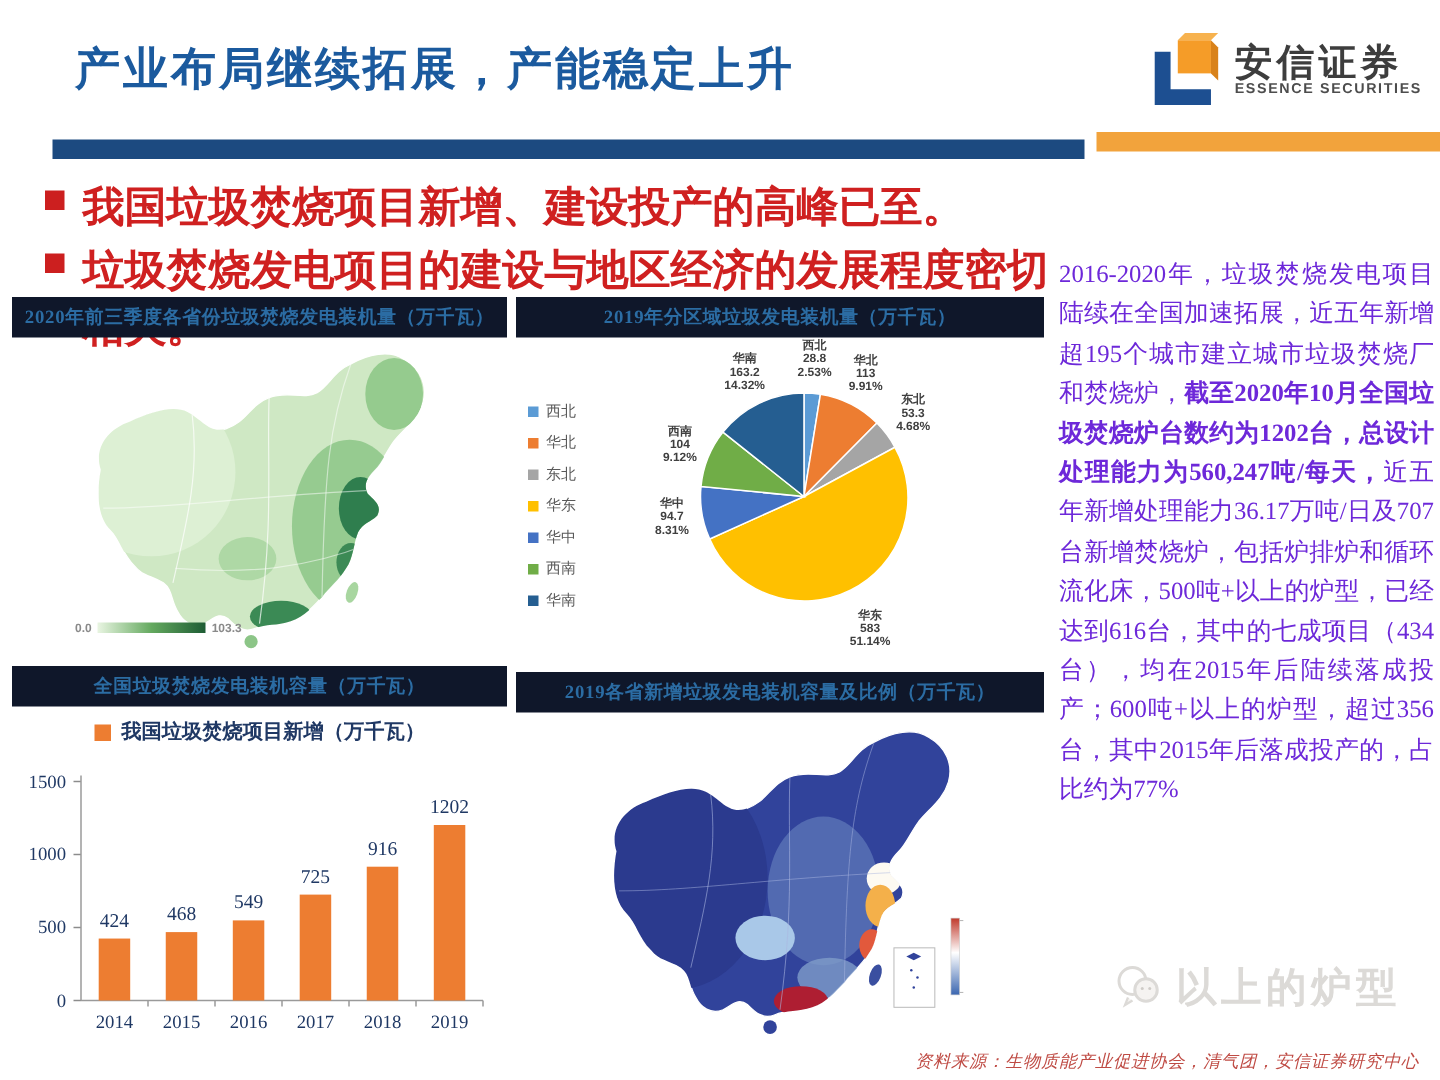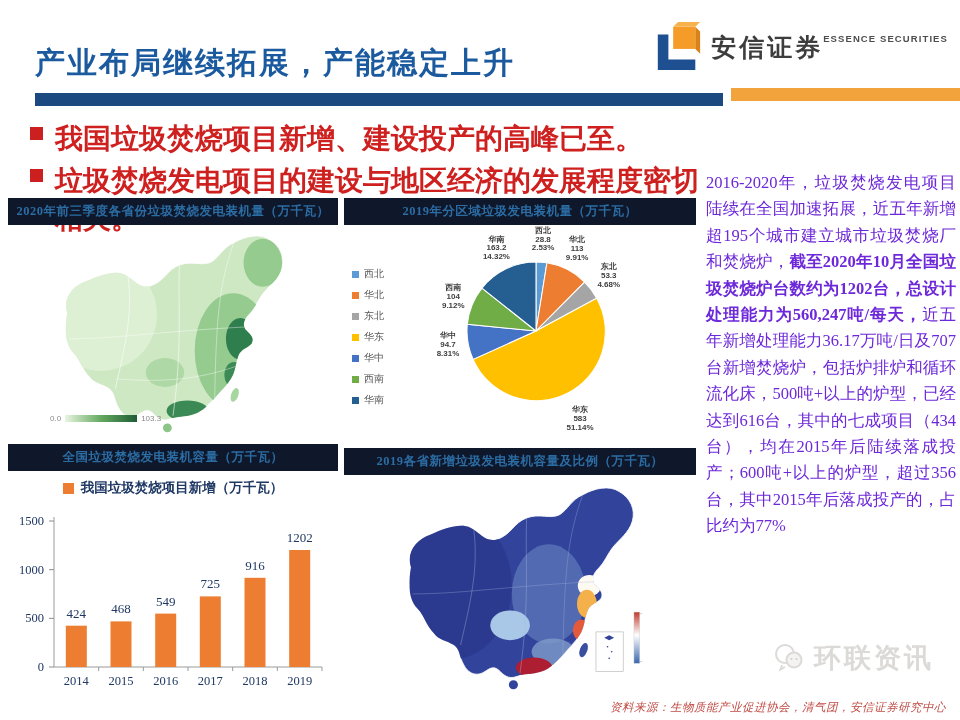--- a/index.html
+++ b/index.html
@@ -1,26 +1,26 @@
 <!DOCTYPE html>
 <html><head>
 <meta charset="utf-8">
 <style>
   html,body{margin:0;padding:0;background:#888;}
   .slide{position:relative;width:960px;height:720px;background:#fff;overflow:hidden;
          font-family:"Liberation Sans","DejaVu Sans",sans-serif;margin:0 auto;}
   .serif{font-family:"Liberation Serif","DejaVu Serif",serif;}
 
   
-  .page-title{position:absolute;left:35px;top:26px;font-size:30px;font-weight:bold;
-              color:#1b5a9e;letter-spacing:2px;margin-top:17px;}
+  .page-title{position:absolute;left:50px;top:26px;font-size:30px;font-weight:bold;
+              color:#1b5a9e;letter-spacing:2px;}
   .bar-blue{position:absolute;left:35px;top:93px;width:688px;height:13px;background:#1c4a80;}
   .bar-orange{position:absolute;left:731px;top:88px;width:229px;height:13px;background:#f2a33c;}
   .logo{position:absolute;right:12px;top:22px;display:flex;align-items:center;gap:8px;}
-  .logo-text{display:flex;line-height:1.05;}
+  .logo-text{display:flex;flex-direction:column;line-height:1.05;}
   .logo-cn{font-size:25px;font-weight:bold;color:#3d3d3d;letter-spacing:3px;}
   .logo-en{font-size:9.5px;font-weight:bold;color:#4d4d4d;letter-spacing:1.1px;}
 
   
   .bullets{position:absolute;left:30px;top:120px;width:680px;}
   .bullet{display:flex;align-items:flex-start;margin-bottom:4px;}
   .bullet-sq{flex:0 0 13px;width:13px;height:13px;background:#cc1f1f;margin:7px 12px 0 0;}
   .bullet-text{font-size:28px;font-weight:bold;color:#cf2020;line-height:1.35;}
 
   
@@ -41,21 +41,21 @@
   .pie-legend-lb{font-size:10px;color:#595959;}
 
   
   .bar-legend{display:flex;justify-content:center;align-items:center;gap:7px;margin-top:8px;}
   .bar-legend-sw{width:11px;height:11px;background:#ed7d31;}
   .bar-legend-lb{font-size:13.5px;font-weight:bold;color:#1f3864;}
 
   
   .gmap-legend{position:absolute;left:42px;bottom:16px;display:flex;align-items:center;gap:4px;}
   .gmap-grad{width:72px;height:7px;background:linear-gradient(to right,#e9f5e2,#64a95f,#1e5c34);}
-  .gmap-num{font-size:8px;color:#8a8a8a;}
+  .gmap-num{font-size:8px;color:#8a8a8a;font-weight:bold;}
 
   
   .commentary{position:absolute;left:706px;top:170px;width:250px;font-size:16.5px;
               line-height:1.6;color:#6d28d9;text-align:justify;}
 
   
   .watermark{position:absolute;right:26px;top:640px;display:flex;align-items:center;gap:6px;}
   .watermark-text{font-size:27px;font-weight:bold;color:#dcdad7;letter-spacing:3px;
                   text-shadow:0 1px 0 #fff;}
   .source-note{position:absolute;right:14px;bottom:5px;font-size:11.5px;color:#bf4b44;
@@ -275,17 +275,17 @@
   <div class="commentary serif"><span>2016-2020年，垃圾焚烧发电项目陆续在全国加速拓展，近五年新增超195个城市建立城市垃圾焚烧厂和焚烧炉，</span><span style="font-weight: 700;">截至2020年10月全国垃圾焚烧炉台数约为1202台，总设计处理能力为560,247吨/每天，</span><span>近五年新增处理能力36.17万吨/日及707台新增焚烧炉，包括炉排炉和循环流化床，500吨+以上的炉型，已经达到616台，其中的七成项目（434台），均在2015年后陆续落成投产；600吨+以上的炉型，超过356台，其中2015年后落成投产的，占比约为77%</span></div>
 
   <div class="watermark">
     <svg width="36" height="30" viewBox="0 0 36 30">
       <circle cx="13" cy="11" r="9" fill="none" stroke="#dcdad7" stroke-width="2"></circle>
       <circle cx="22" cy="17" r="7.5" fill="#f5f3f1" stroke="#dcdad7" stroke-width="2"></circle>
       <circle cx="19.5" cy="16" r="1" fill="#cfccc8"></circle>
       <circle cx="24.5" cy="16" r="1" fill="#cfccc8"></circle>
       <path d="M10,22 l-2,5 l5,-3" fill="#f5f3f1" stroke="#dcdad7" stroke-width="1.5"></path>
     </svg>
-    <span class="watermark-text">环联资讯</span>
+    <span class="watermark-text">以上的炉型</span>
   </div>
   <div class="source-note serif">资料来源：生物质能产业促进协会，清气团，安信证券研究中心</div>
 
 </div>
 
 </body></html>

